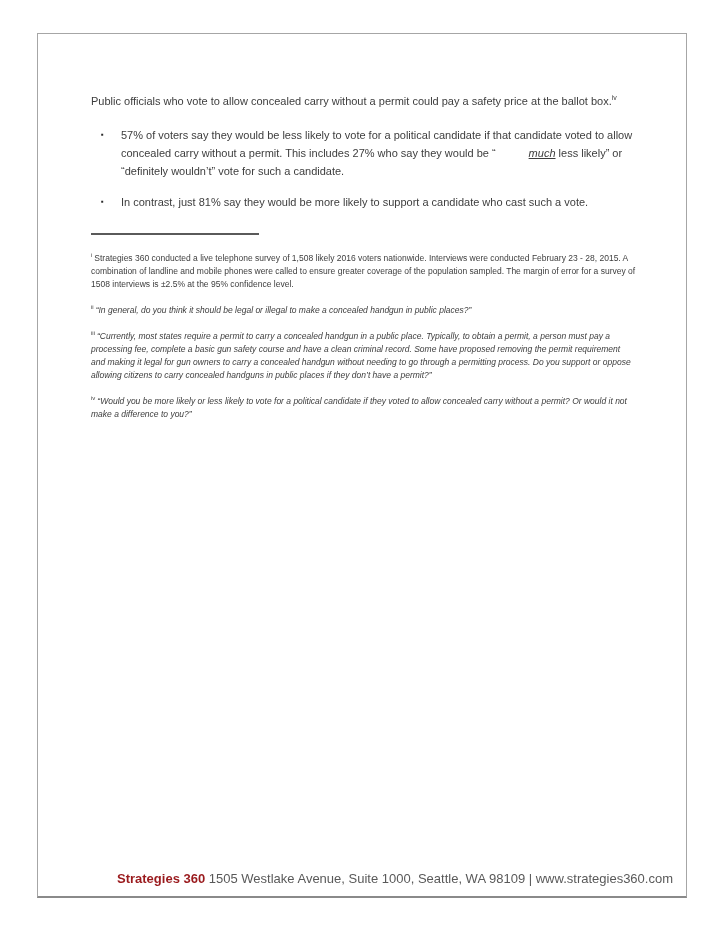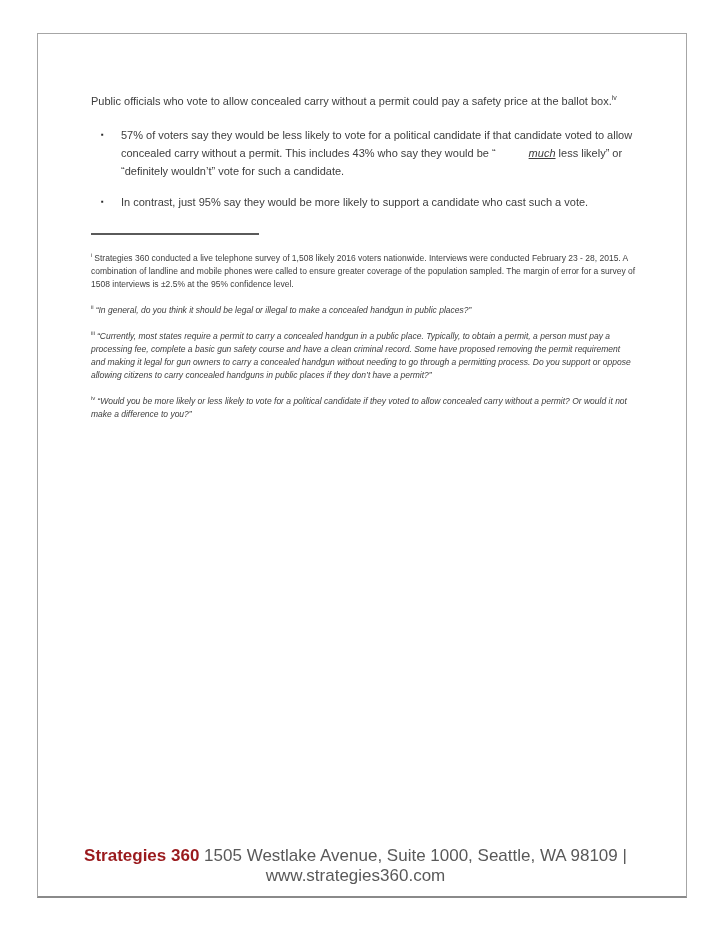--- a/index.html
+++ b/index.html
@@ -74,47 +74,47 @@
   .footnote sup.fn-marker {
     font-size: 6px;
     vertical-align: super;
     line-height: 0;
     font-style: normal;
     margin-right: 2px;
   }
   .page-footer {
     position: absolute;
     left: 0; right: 13px; bottom: 10px;
-    text-align: center;
-    font-size: 17px;
+    text-align: right;
+    font-size: 13px;
     color: #595959;
   }
   .brand {
     font-weight: bold;
     color: #9a1a1d;
   }
 </style>
 </head>
 <body>
 
 <div class="viewer">
   <div class="page">
 
     <div class="content">
 
       <p class="intro"><span>Public officials who vote to allow concealed carry without a permit could pay a safety price at the ballot box.</span><sup class="ref">iv</sup></p>
 
       <div class="bullet">
         <span class="marker">▪</span>
-        <span><span>57% of voters say they would be less likely to vote for a political candidate if that candidate voted to allow concealed carry without a permit. This includes 43% who say they would be “</span><span class="em-word">much</span><span> less likely” or “definitely wouldn’t” vote for such a candidate.</span></span>
+        <span><span>57% of voters say they would be less likely to vote for a political candidate if that candidate voted to allow concealed carry without a permit. This includes 27% who say they would be “</span><span class="em-word">much</span><span> less likely” or “definitely wouldn’t” vote for such a candidate.</span></span>
       </div>
 
       <div class="bullet">
         <span class="marker">▪</span>
-        <span>In contrast, just 95% say they would be more likely to support a candidate who cast such a vote.</span>
+        <span>In contrast, just 81% say they would be more likely to support a candidate who cast such a vote.</span>
       </div>
 
       <div class="fn-sep"></div>
 
       <div class="footnotes">
 
         <p class="footnote"><sup class="fn-marker">i</sup><span>Strategies 360 conducted a live telephone survey of 1,508 likely 2016 voters nationwide. Interviews were conducted February 23 - 28, 2015. A combination of landline and mobile phones were called to ensure greater coverage of the population sampled. The margin of error for a survey of 1508 interviews is ±2.5% at the 95% confidence level.</span></p>
 
         <p class="footnote italic"><sup class="fn-marker">ii</sup><span>“In general, do you think it should be legal or illegal to make a concealed handgun in public places?”</span></p>
 

